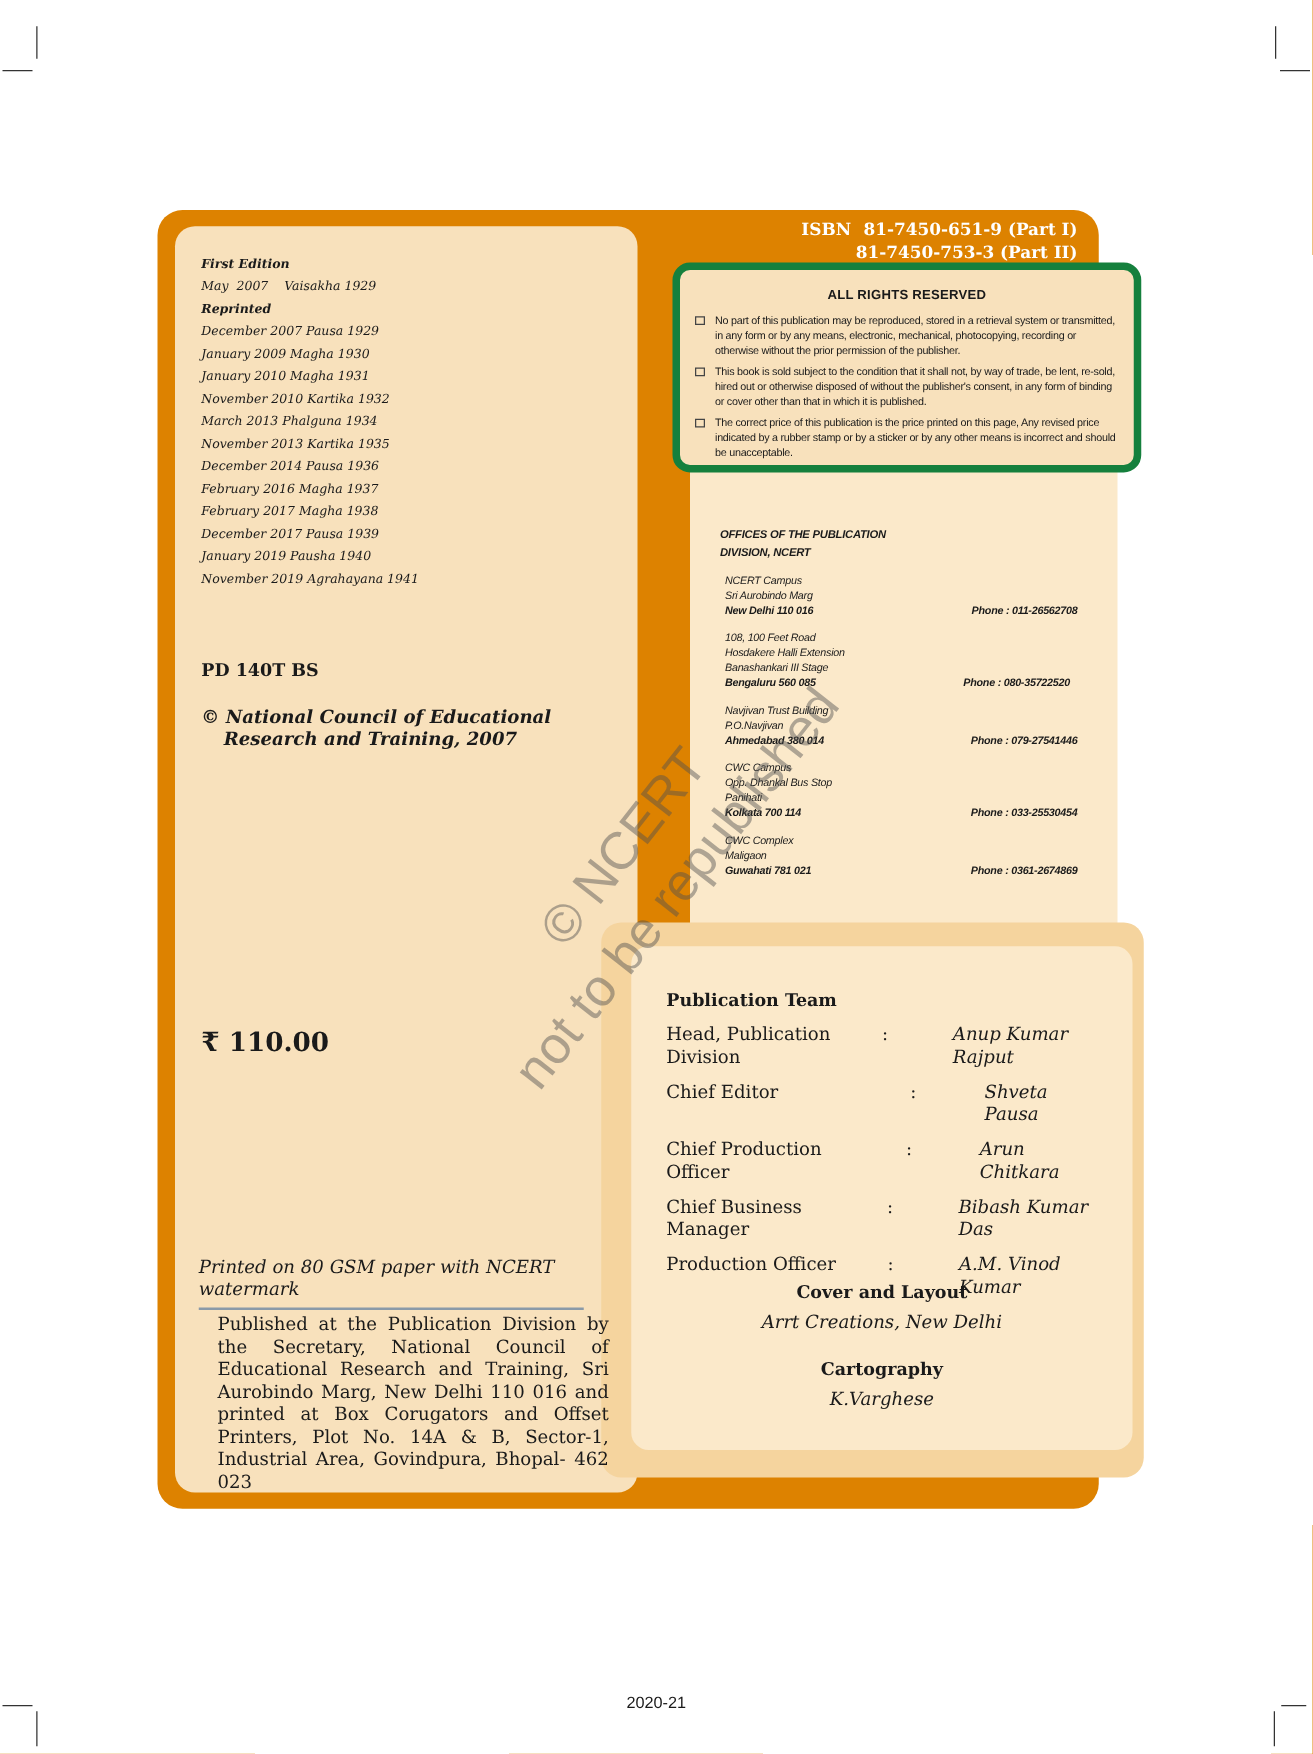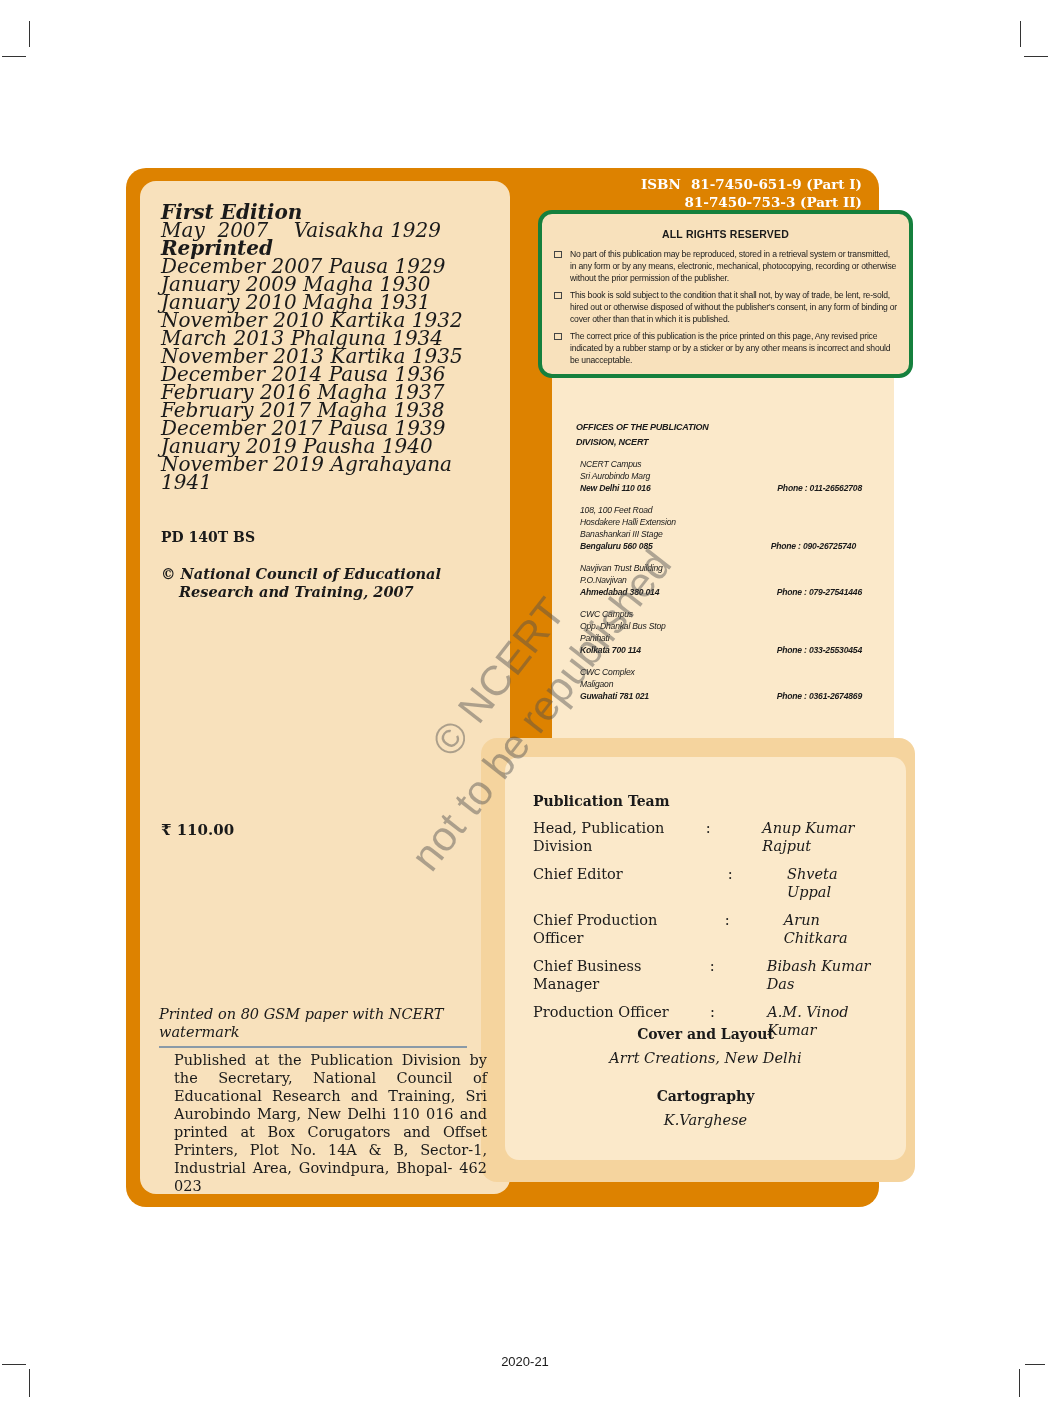--- a/index.html
+++ b/index.html
@@ -8,41 +8,41 @@
   .crop { position:absolute; background:#333; }
   .orange-frame { position:absolute; left:126px; top:168px; width:753px; height:1039px;
                   background:#dd8200; border-radius:20px; }
   .left-panel { position:absolute; left:140px; top:181px; width:370px; height:1013px;
                 background:#f8e1bc; border-radius:16px; }
   .mid-panel { position:absolute; left:552px; top:370px; width:342px; height:380px; background:#fbe9ca; }
   .isbn { position:absolute; left:560px; top:175px; width:302px; text-align:right;
           font-family:"DejaVu Serif", serif; font-weight:bold; font-size:13.5px; color:#fff; line-height:18px; }
   .isbn .lbl { margin-right:10px; }
   .rights { position:absolute; left:538px; top:210px; width:375px; height:168px; background:#f8e1bc;
-            border:4px solid #15803d; border-radius:14px; box-sizing:border-box; padding:12px 12px 8px 12px;
+            border:6px solid #15803d; border-radius:14px; box-sizing:border-box; padding:12px 12px 8px 12px;
             font-family:"Liberation Sans", sans-serif; }
   .rights h3 { margin:2px 0 8px 0; text-align:center; font-size:10.5px; font-weight:bold; letter-spacing:0.2px; }
   .rights .item { display:flex; font-size:8.6px; line-height:12px; margin-bottom:5px; letter-spacing:-0.2px; }
   .rights .box { width:6px; height:5px; border:1px solid #444; margin:3px 8px 0 0; flex:none; }
   .offices { position:absolute; left:576px; top:420px; width:290px; font-family:"Liberation Sans", sans-serif;
              font-size:8.6px; line-height:12px; letter-spacing:-0.2px;font-style:italic; }
   .offices h4 { margin:0 0 8px 0; font-size:9px; font-weight:bold; line-height:15px; }
   .office { margin:0 0 10px 4px; position:relative; }
   .office .city { font-weight:bold; }
   .office .phone { position:absolute; right:4px; bottom:0; font-weight:bold; }
   .team-outer { position:absolute; left:481px; top:738px; width:434px; height:444px; background:#f5d49e; border-radius:16px; }
   .team-inner { position:absolute; left:505px; top:757px; width:401px; height:403px; background:#fbe9ca; border-radius:14px; }
   .left-text { position:absolute; left:161px; top:203px; width:330px; font-family:"DejaVu Serif", serif;
-               font-size:20px; line-height:18px; }
+               font-size:10px; line-height:18px; }
   .left-text .it { font-style:italic; }
   .left-text .bi { font-style:italic; font-weight:bold; }
   .pd { position:absolute; left:161px; top:529px; font-weight:bold; font-size:14px; }
   .copy { position:absolute; left:161px; top:565px; font-style:italic; font-weight:bold; font-size:14.5px; line-height:18px; }
   .copy .l2 { padding-left:18px; }
-  .price { position:absolute; left:161px; top:821px; font-weight:bold; font-size:15px; }
+  .price { position:absolute; left:161px; top:821px; font-weight:bold; font-size:21px; }
   .printed { position:absolute; left:159px; top:1005px; width:310px; font-style:italic; font-size:14.5px; line-height:18px; }
   .rule { position:absolute; left:159px; top:1046px; width:308px; height:2px; background:#8a9aa8; }
   .published { position:absolute; left:158px; top:1051px; width:313px; font-size:14.5px; line-height:18px;
                text-align:justify; text-align-last:justify;margin-left:16px; }
   .team { position:absolute; left:533px; top:793px; width:350px; font-size:14.5px; }
   .team h4 { margin:0 0 10px 0; font-size:14px; font-weight:bold; }
   .team .row { display:flex; margin-bottom:10px; line-height:18px;gap:40px; }
   .team .role { width:160px; }
   .team .colon { width:20px; }
   .team .name { font-style:italic; }
@@ -98,21 +98,21 @@
     <div>NCERT Campus</div>
     <div>Sri Aurobindo Marg</div>
     <div class="city">New Delhi 110 016</div>
     <div class="phone">Phone : 011-26562708</div>
   </div>
   <div class="office">
     <div>108, 100 Feet Road</div>
     <div>Hosdakere Halli Extension</div>
     <div>Banashankari III Stage</div>
     <div class="city">Bengaluru 560 085</div>
-    <div class="phone" style="right:10px;">Phone : 090-26725740</div>
+    <div class="phone" style="right:10px;">Phone : 080-35722520</div>
   </div>
   <div class="office">
     <div>Navjivan Trust Building</div>
     <div>P.O.Navjivan</div>
     <div class="city">Ahmedabad 380 014</div>
     <div class="phone">Phone : 079-27541446</div>
   </div>
   <div class="office">
     <div>CWC Campus</div>
     <div>Opp. Dhankal Bus Stop</div>
@@ -163,21 +163,21 @@
 <div class="team">
   <h4>Publication Team</h4>
   <div class="row">
       <span class="role">Head, Publication Division</span>
       <span class="colon">:</span>
       <span class="name">Anup Kumar Rajput</span>
     </div>
   <div class="row">
       <span class="role">Chief Editor</span>
       <span class="colon">:</span>
-      <span class="name">Shveta Uppal</span>
+      <span class="name">Shveta Pausa</span>
     </div>
   <div class="row">
       <span class="role">Chief Production Officer</span>
       <span class="colon">:</span>
       <span class="name">Arun Chitkara</span>
     </div>
   <div class="row">
       <span class="role">Chief Business Manager</span>
       <span class="colon">:</span>
       <span class="name">Bibash Kumar Das</span>

